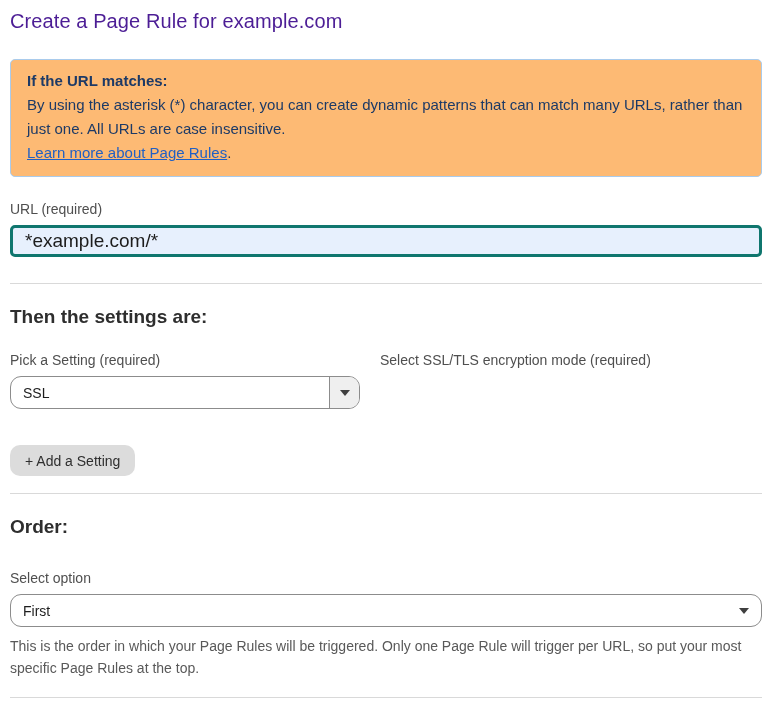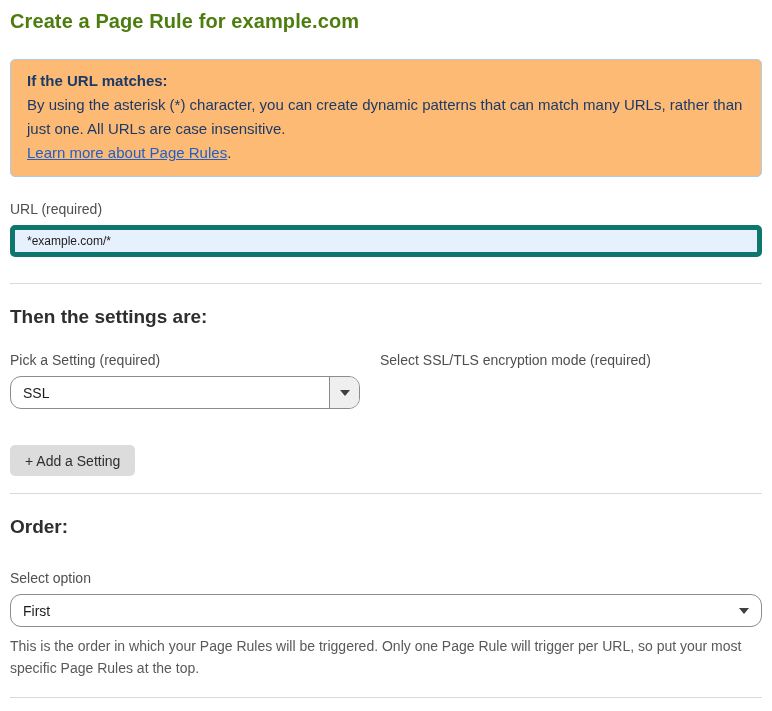--- a/index.html
+++ b/index.html
@@ -9,22 +9,22 @@
     color: #2e2e2e;
   }
   .page {
     width: 772px;
     height: 711px;
     padding: 8px 10px 10px 10px;
     overflow: hidden;
   }
   .page-title {
     font-size: 20px;
-    font-weight: 700;
-    color: #4d7c0f;
+    font-weight: 400;
+    color: #4c1d95;
     margin: 2px 0 26px 0;
     letter-spacing: 0.1px;
   }
   
   .info-box {
     background: #fdba74;
     border: 1px solid #a9cbec;
     border-radius: 5px;
     padding: 9px 16px 11px 16px;
     color: #1d3a66;
@@ -47,25 +47,25 @@
   .field-label {
     font-size: 14px;
     color: #4f4f4f;
     margin-bottom: 8px;
   }
   .url-input {
     display: block;
     width: 100%;
     height: 32px;
     background: #e7f0fd;
-    border: 5px solid #0f766e;
+    border: 3px solid #0f766e;
     border-radius: 5px;
     padding: 0 12px;
     font-family: "Liberation Sans", "DejaVu Sans", sans-serif;
-    font-size: 12px;
+    font-size: 19px;
     color: #1d1d1d;
     outline: none;
   }
 
   .divider {
     border: none;
     border-top: 1px solid #d9d9d9;
     height: 0;
     margin: 26px 0 0 0;
   }
@@ -121,21 +121,21 @@
     flex-shrink: 0;
   }
   .select-box .caret-btn .caret { margin-right: 0; }
 
   .add-setting-btn {
     margin-top: 36px;
     display: inline-block;
     background: #dcdcdc;
     color: #2e2e2e;
     border: none;
-    border-radius: 5px;
+    border-radius: 10px;
     height: 31px;
     padding: 0 15px;
     font-family: "Liberation Sans", "DejaVu Sans", sans-serif;
     font-size: 14px;
     cursor: pointer;
   }
 
   .order-label { margin-top: 32px; }
   .order-select { margin-top: 0; }
   .help-text {

